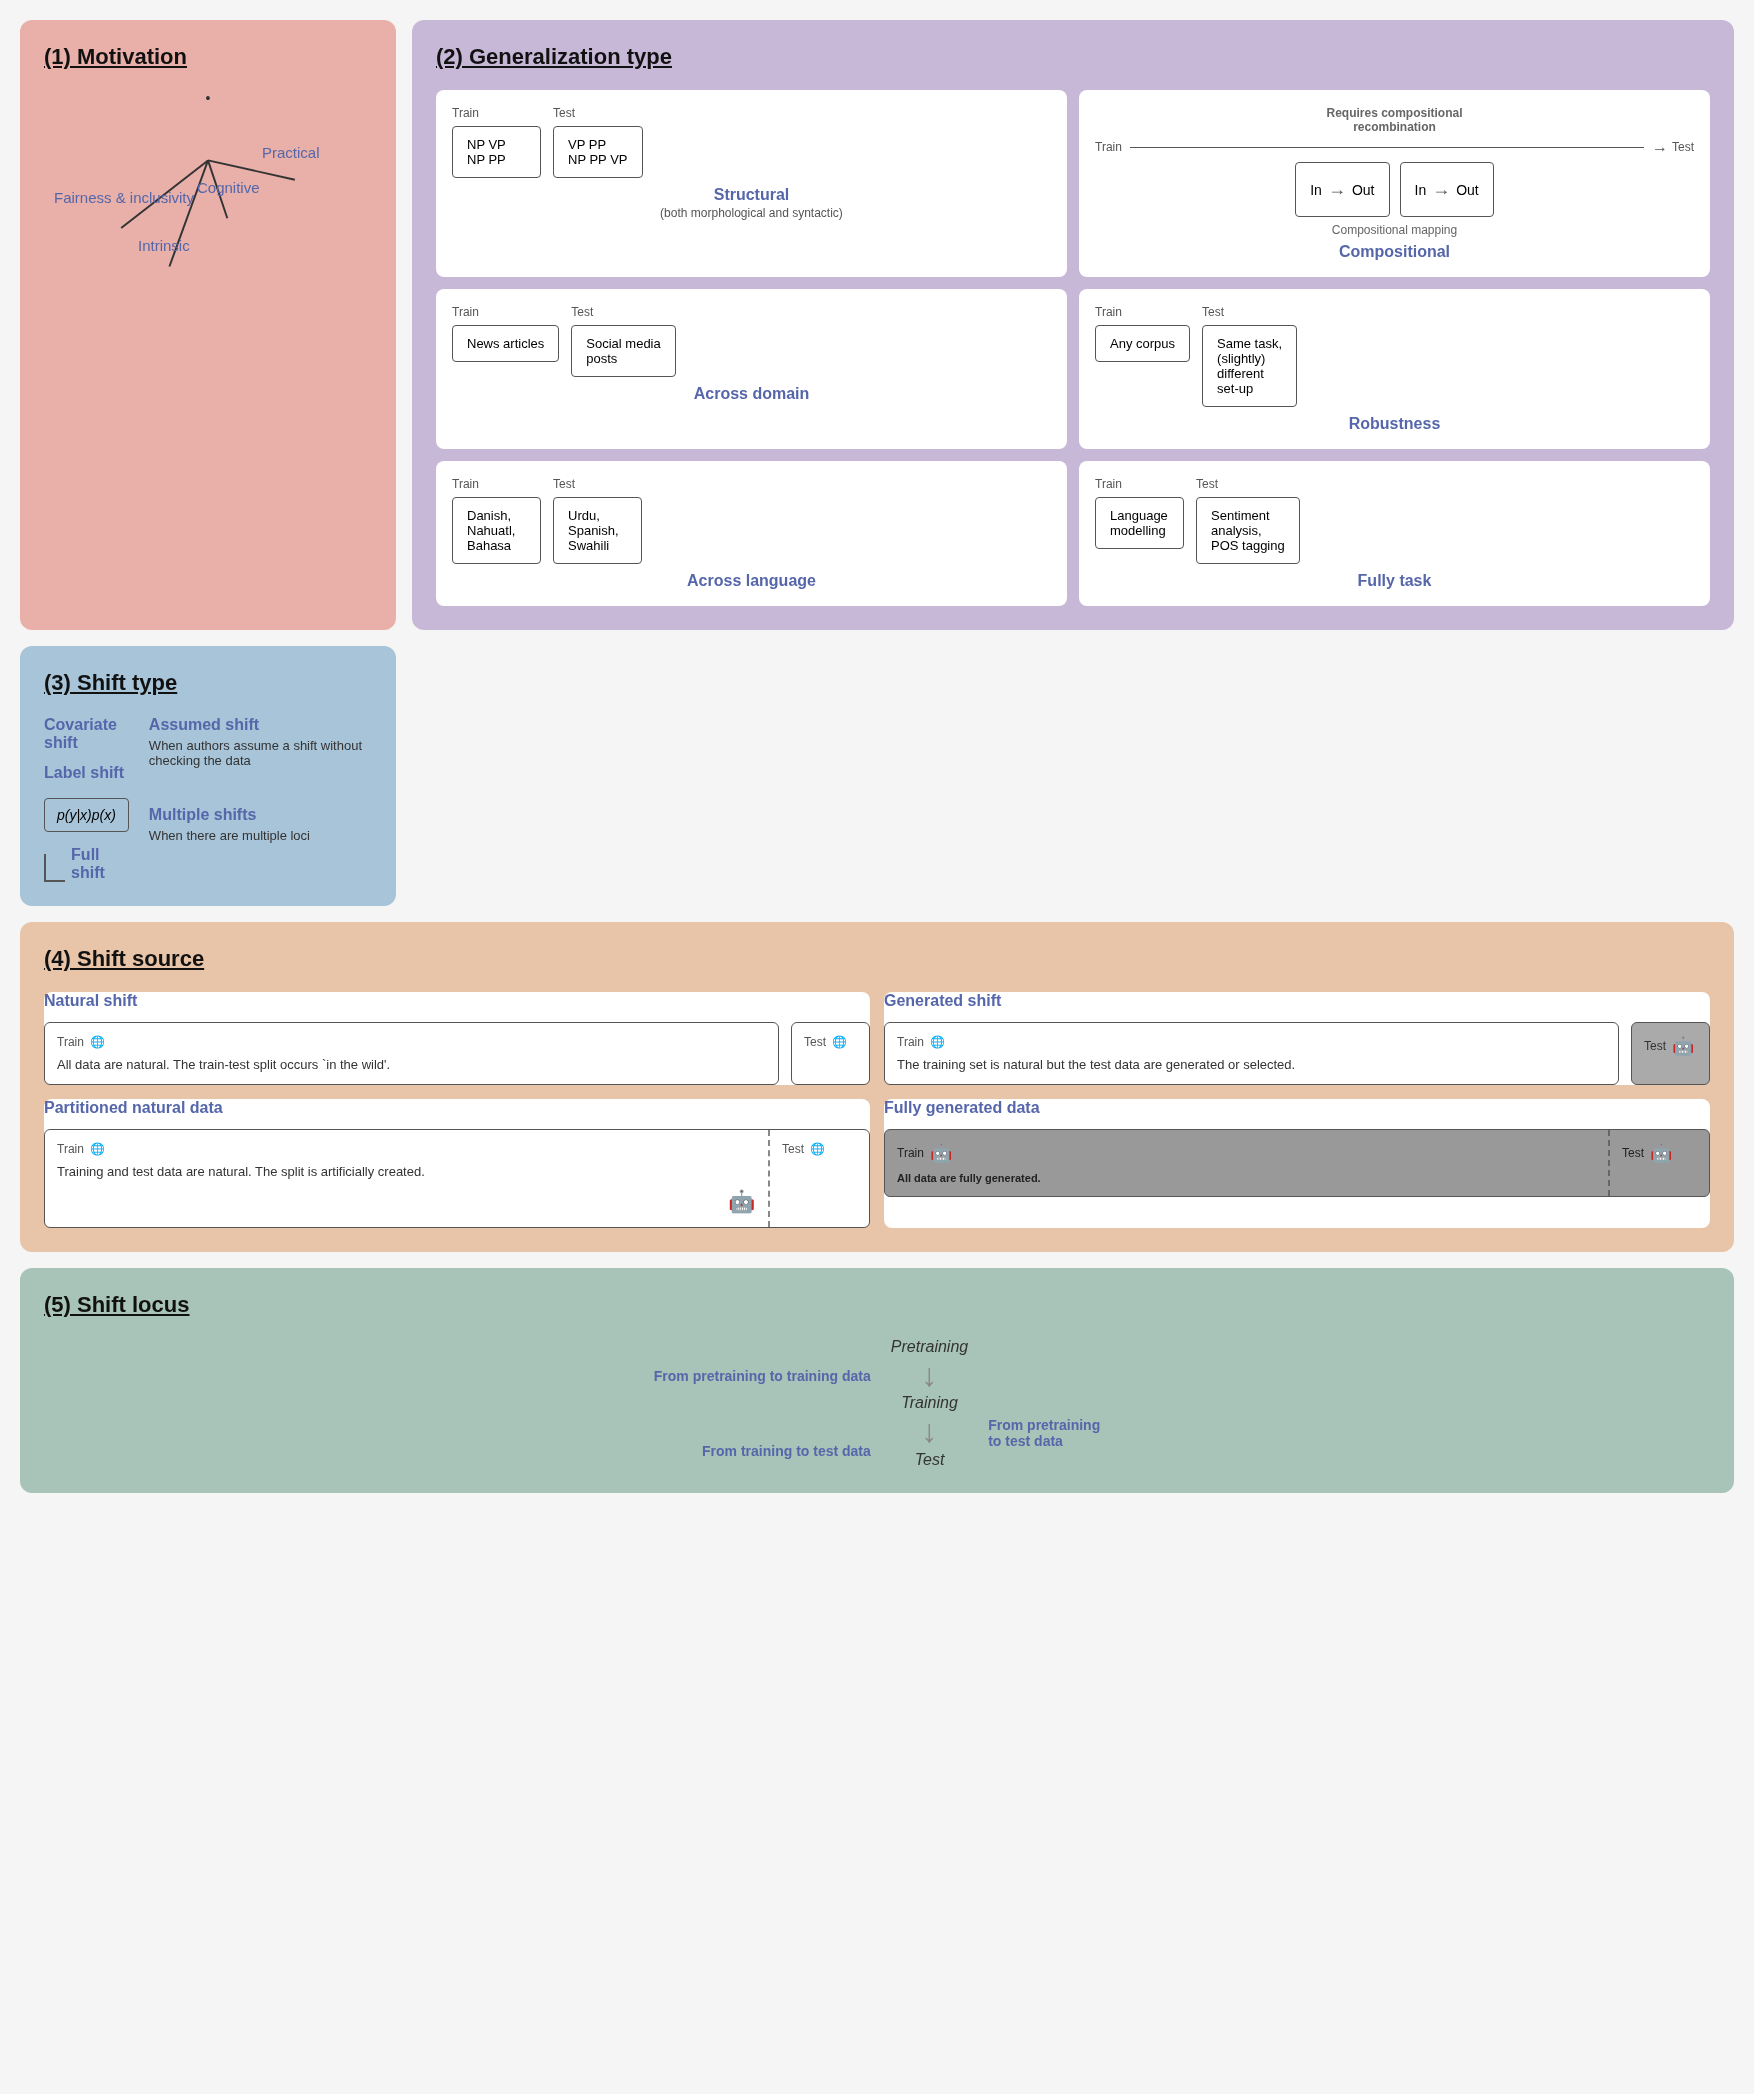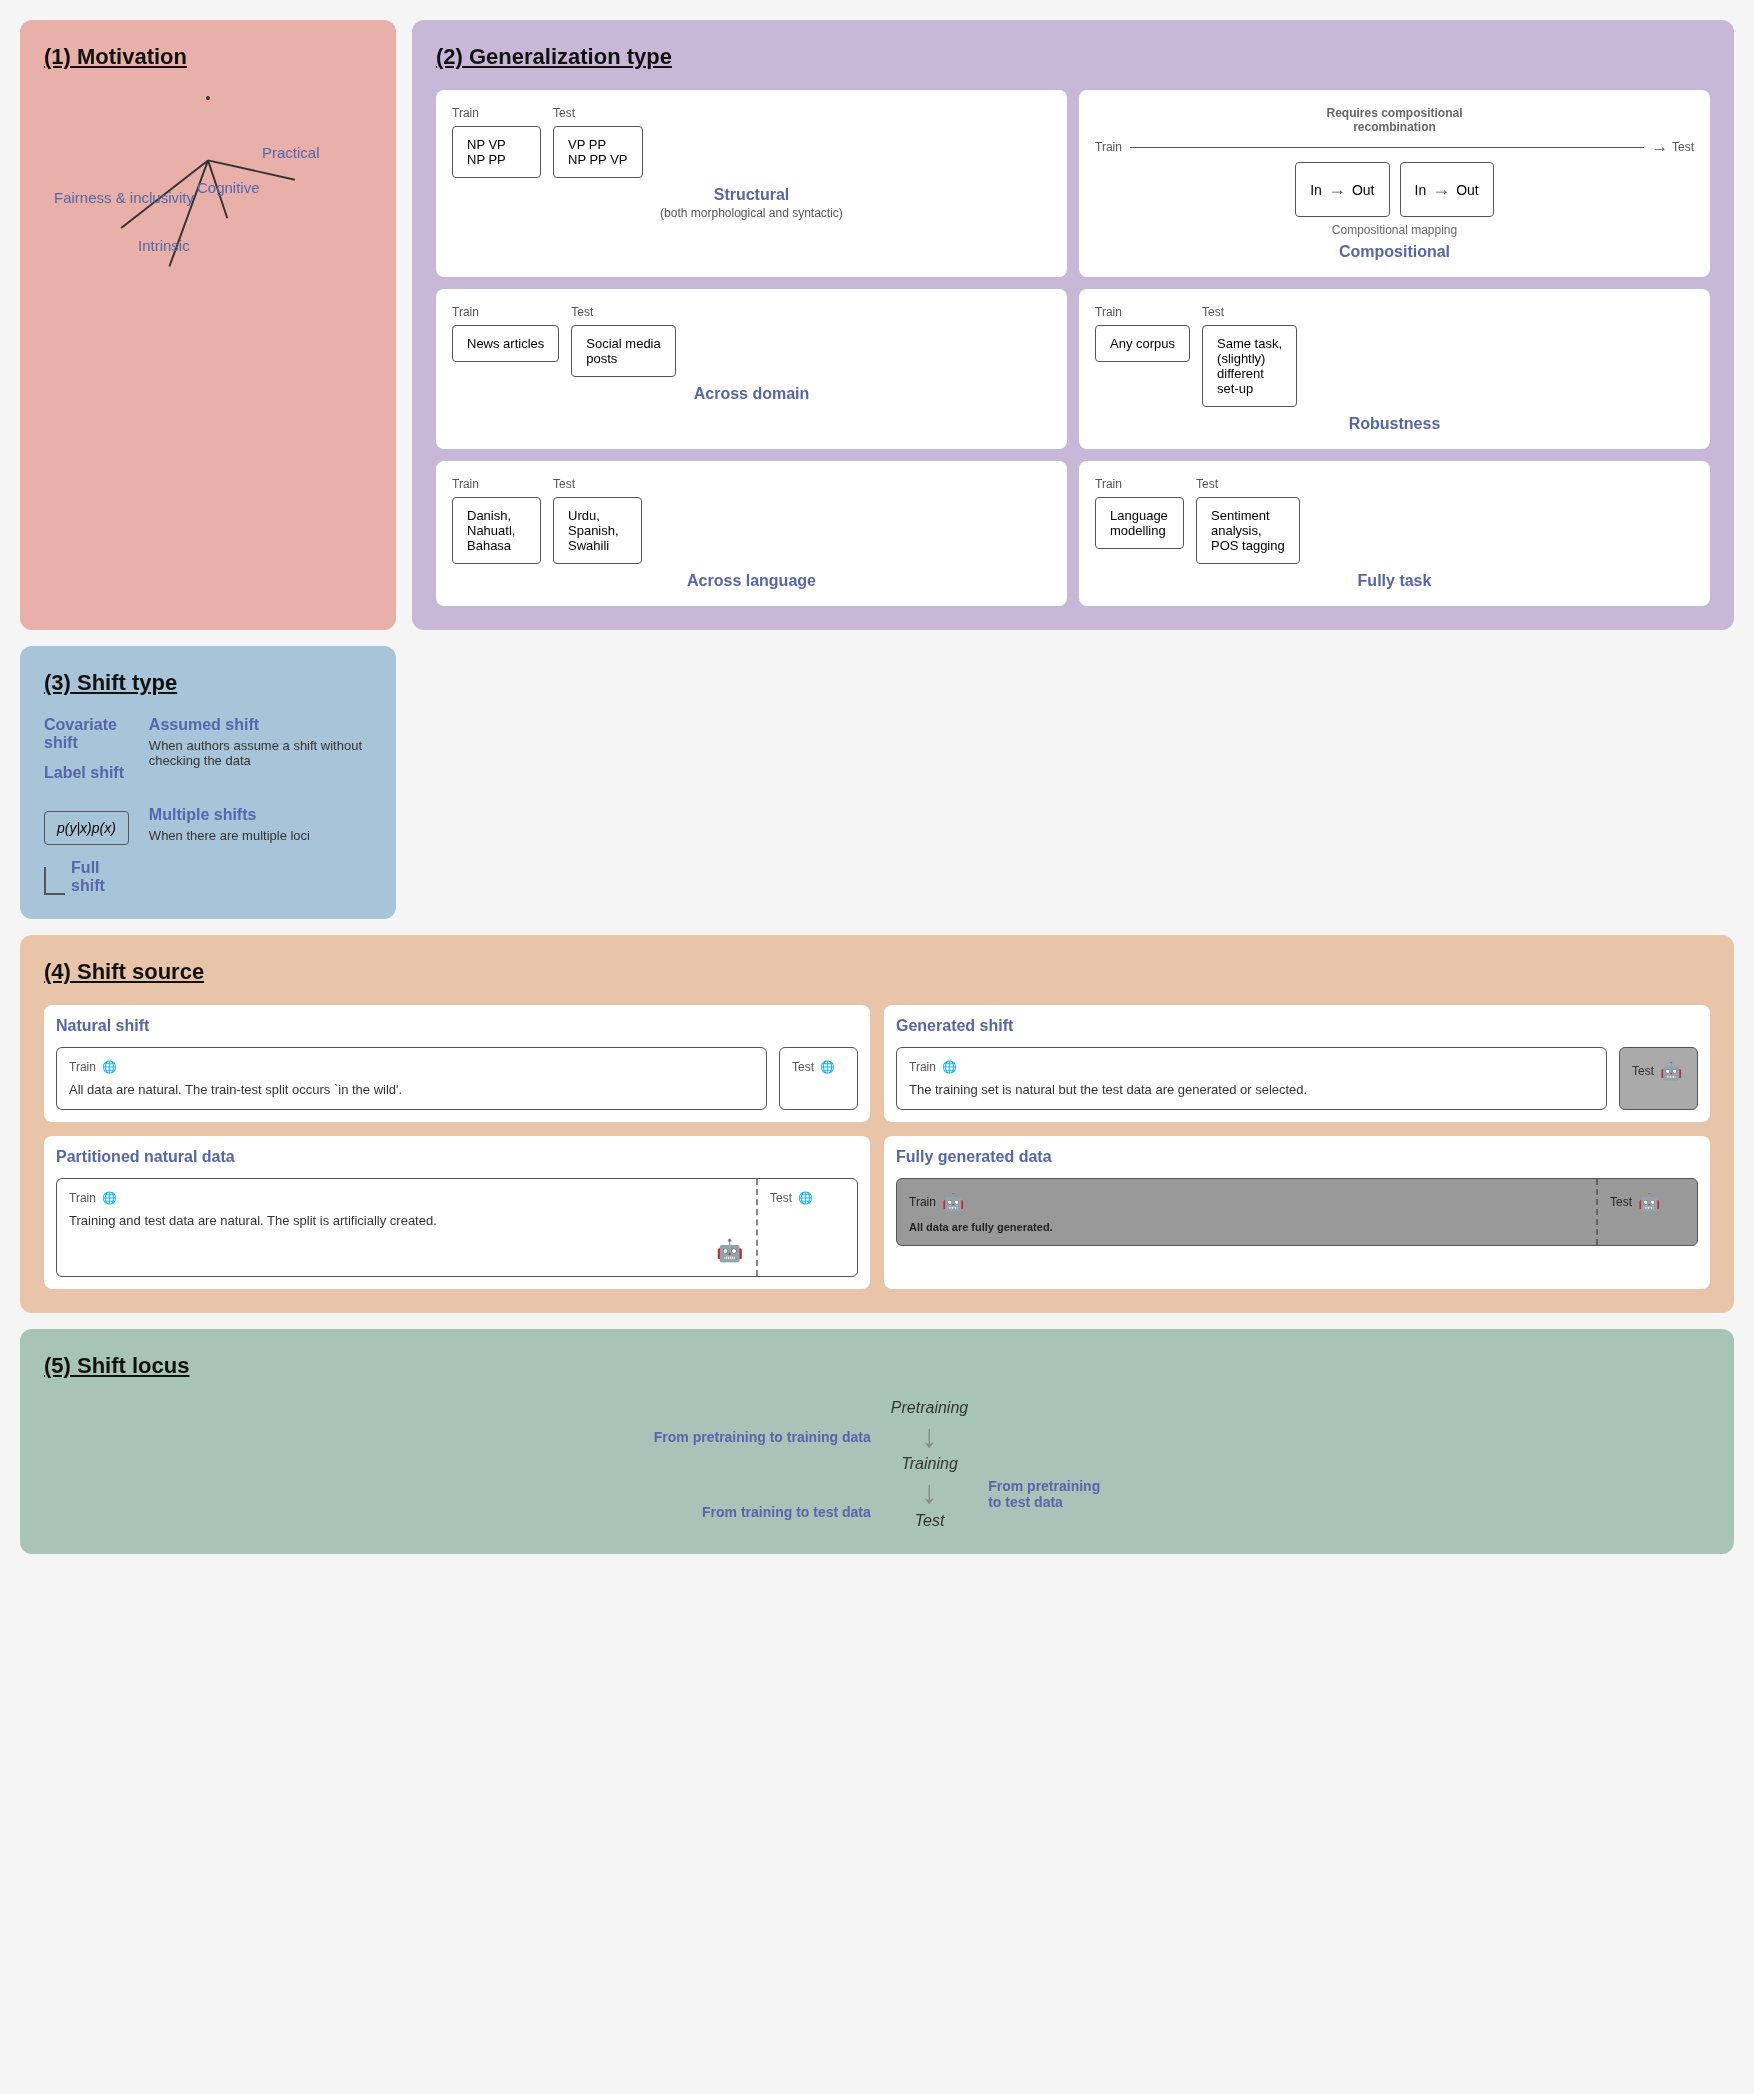--- a/index.html
+++ b/index.html
@@ -120,21 +120,21 @@
     
     .shift-source-grid {
       display: grid;
       grid-template-columns: 1fr 1fr;
       gap: 14px;
     }
 
     .shift-source-card {
       background: white;
       border-radius: 8px;
-      padding: 12px;
+      padding: 0;
     }
 
     .shift-source-card-title {
       font-size: 16px;
       color: #5566aa;
       font-weight: bold;
       margin-bottom: 12px;
     }
 
     .comp-label-below {
@@ -325,21 +325,21 @@
   </div>
 
   <div class="middle-section">
     <div class="section-shift-type">
       <div class="section-title">(3) Shift type</div>
       <div style="display:flex; gap:20px;">
         <div style="display:flex; flex-direction:column; gap:12px;">
           <div style="color:#5566aa; font-size:16px; font-weight:bold;">Covariate shift</div>
           <div style="color:#5566aa; font-size:16px; font-weight:bold;">Label shift</div>
           <div style="margin-top:4px;">
-            <div style="border: 1.5px solid #555; border-radius:4px; padding:8px 12px; font-size:14px; font-style:italic; display:inline-block;margin-top:13px;">p(y|x)p(x)</div>
+            <div style="border: 1.5px solid #555; border-radius:4px; padding:8px 12px; font-size:14px; font-style:italic; display:inline-block;">p(y|x)p(x)</div>
           </div>
           <div style="display:flex; align-items:flex-end; gap:0; margin-top:2px;">
             <div style="border-left:2px solid #555; border-bottom:2px solid #555; height:28px; width:24px;"></div>
             <div style="color:#5566aa; font-size:16px; font-weight:bold; margin-left:6px;">Full shift</div>
           </div>
         </div>
         <div style="display:flex; flex-direction:column; gap:18px;">
           <div>
             <div style="color:#5566aa; font-size:16px; font-weight:bold;">Assumed shift</div>
             <div style="font-size:13px; color:#333; margin-top:4px;">When authors assume

